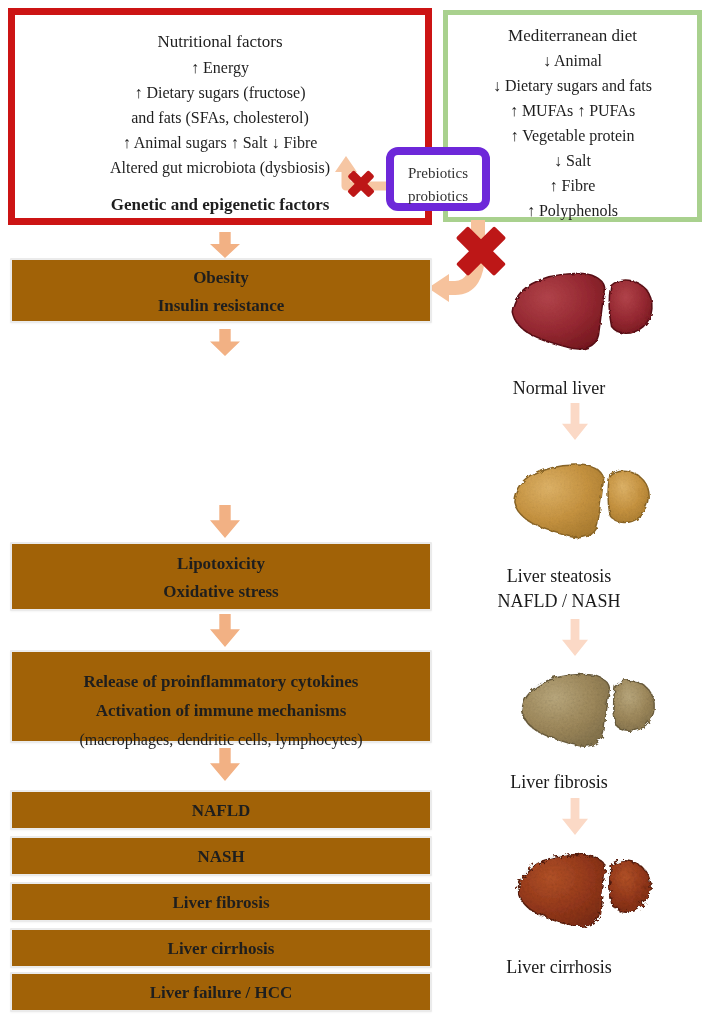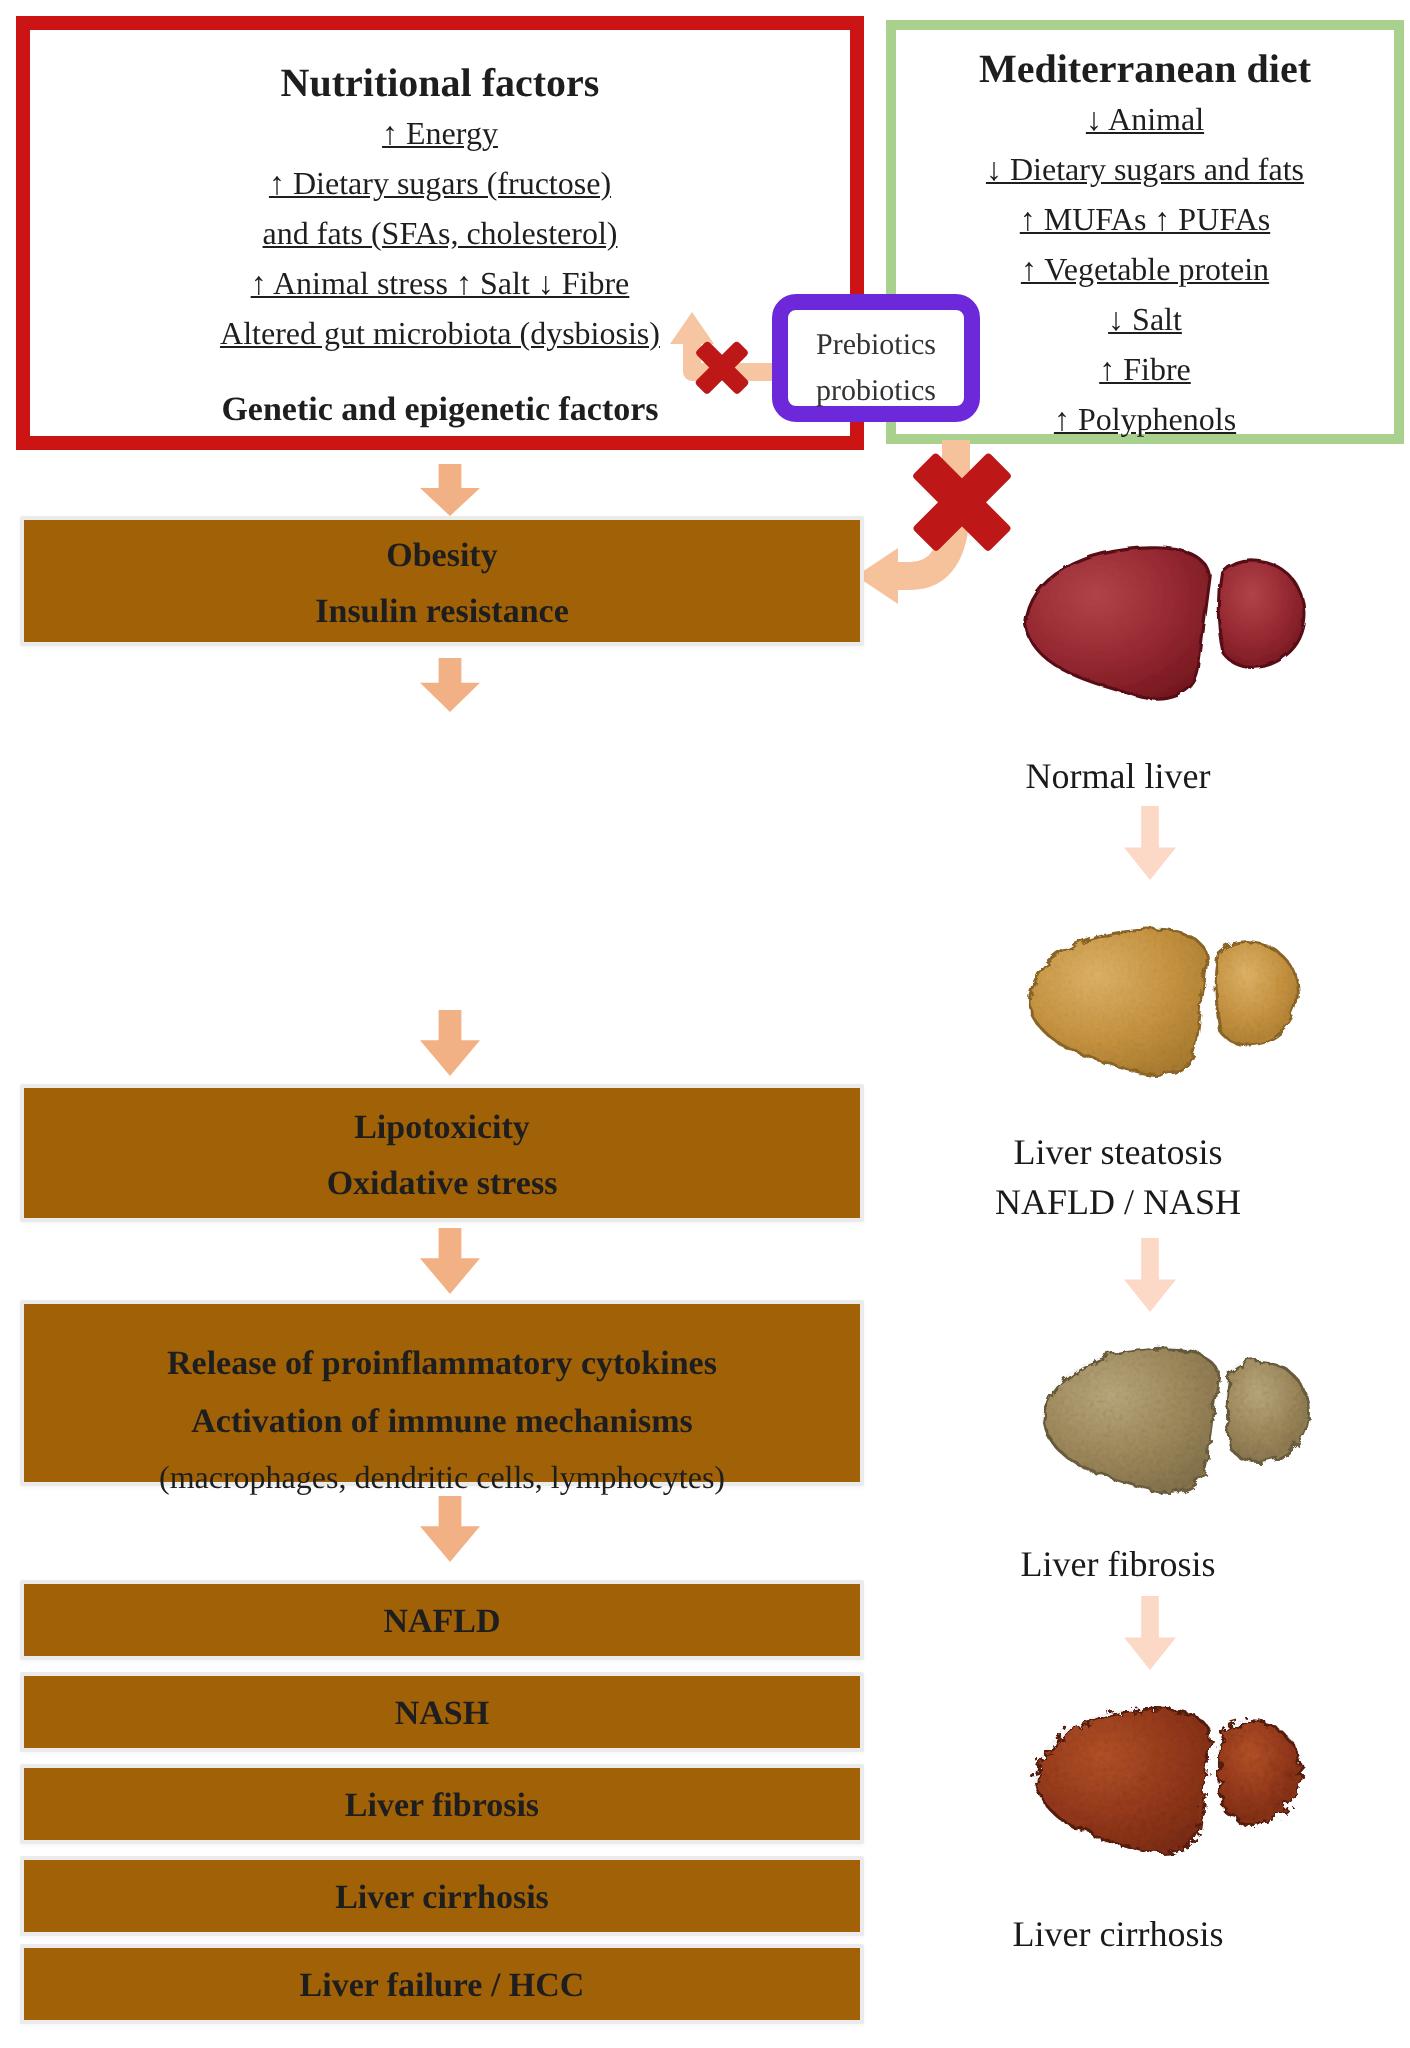--- a/index.html
+++ b/index.html
@@ -10,22 +10,22 @@
     font-family:"Liberation Serif","DejaVu Serif",serif;
     color:#1e1e1e;
     overflow:hidden;
   }
   .abs{position:absolute;box-sizing:border-box;}
 
   
   .factor-box{background:#fff;text-align:center;}
   .red-box{border:7px solid #cc1414;}
   .green-box{border:5px solid #a9d18e;}
-  .factor-title{font-weight:bold;font-size:20px;line-height:26px;}
-  .factor-line{font-size:16px;line-height:25px;text-decoration:underline;}
+  .factor-title{font-weight:normal;font-size:17px;line-height:26px;}
+  .factor-line{font-size:16px;line-height:25px;}
   .factor-footer{font-weight:bold;font-size:17px;line-height:26px;margin-top:12px;}
 
   
   .pill{
     background:#fff;border:8px solid #6d28d9;border-radius:12px;
     text-align:center;font-size:15px;line-height:23px;color:#333;
     padding-top:7px;z-index:6;
   }
 
   
@@ -71,21 +71,21 @@
 </head>
 <body>
 
 <div id="figure">
 
   <div class="abs factor-box red-box" style="left:8px;top:8px;width:424px;height:217px;padding-top:14px;">
     <div class="factor-title">Nutritional factors</div>
     <div class="factor-line">↑ Energy</div>
     <div class="factor-line">↑ Dietary sugars (fructose)</div>
     <div class="factor-line">and fats (SFAs, cholesterol)</div>
-    <div class="factor-line">↑ Animal stress  ↑ Salt  ↓ Fibre</div>
+    <div class="factor-line">↑ Animal sugars  ↑ Salt  ↓ Fibre</div>
     <div class="factor-line">Altered gut microbiota (dysbiosis)</div>
     <div class="factor-footer">Genetic and epigenetic factors</div>
   </div>
 
   <div class="abs factor-box green-box" style="left:443px;top:10px;width:259px;height:212px;padding-top:8px;">
     <div class="factor-title" style="line-height:25px;">Mediterranean diet</div>
     <div class="factor-line">↓ Animal</div>
     <div class="factor-line">↓ Dietary sugars and fats</div>
     <div class="factor-line">↑ MUFAs  ↑ PUFAs</div>
     <div class="factor-line">↑ Vegetable protein</div>

